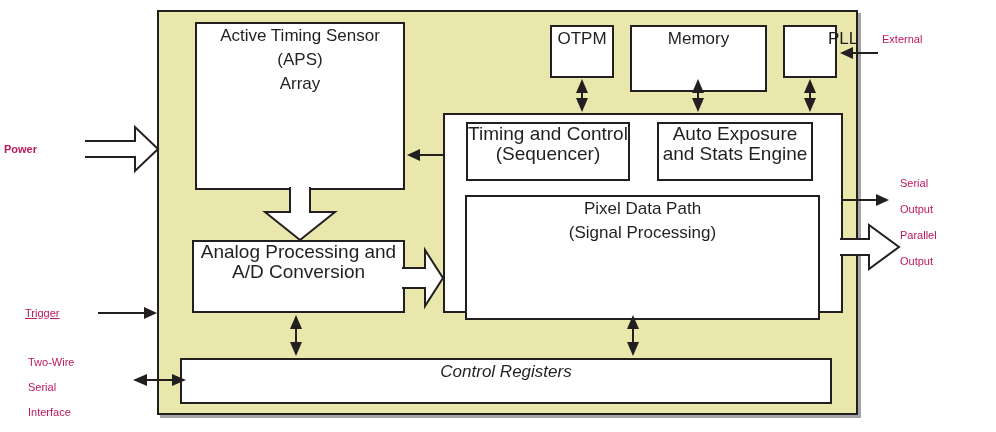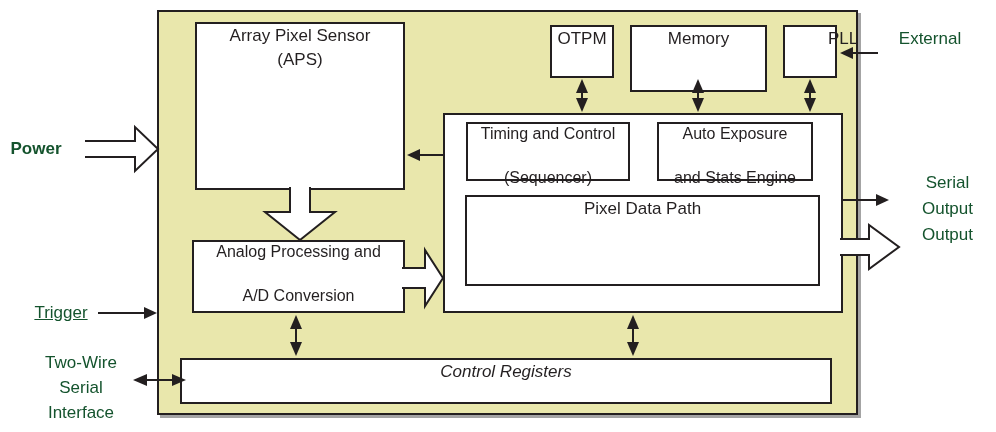--- a/index.html
+++ b/index.html
@@ -13,38 +13,39 @@
     box-shadow:3px 3px 0 rgba(90,90,90,.55);
     z-index:1;
   }
   .box{
     position:absolute;background:#ffffff;border:2px solid #231f20;box-sizing:border-box;
     display:flex;flex-direction:column;align-items:center;justify-content:flex-start;
     text-align:center;z-index:2;
   }
   .box div{width:100%;}
   .lbl-lg{font-size:17px;line-height:24px;}
-  .lbl-md{font-size:16px;line-height:20px;gap:24px;}
+  .lbl-md{font-size:19px;line-height:20px;}
   .ext{
-    position:absolute;z-index:2;text-align:center;font-size:17px;line-height:26px;
-    color:#14532d;
+    position:absolute;z-index:2;text-align:left;font-size:11px;line-height:26px;
+    color:#be185d;
   }
   .ext div{width:100%;}
   svg.overlay{position:absolute;left:0;top:0;width:996px;height:432px;z-index:5;pointer-events:none;}
 </style>
 </head>
 <body>
 
 <div class="canvas">
 
   <div class="chip"></div>
 
   <div class="box lbl-lg" style="left:195px;top:22px;width:210px;height:168px;padding-bottom:14px;">
-    <div>Array Pixel Sensor</div>
+    <div>Active Timing Sensor</div>
     <div>(APS)</div>
+    <div>Array</div>
   </div>
 
   <div class="box lbl-lg" style="left:550px;top:25px;width:64px;height:53px;">
     <div>OTPM</div>
   </div>
 
   <div class="box lbl-lg" style="left:630px;top:25px;width:137px;height:67px;">
     <div>Memory</div>
   </div>
 
@@ -57,22 +58,23 @@
   <div class="box lbl-md" style="left:466px;top:122px;width:164px;height:59px;">
     <div>Timing and Control</div>
     <div>(Sequencer)</div>
   </div>
 
   <div class="box lbl-md" style="left:657px;top:122px;width:156px;height:59px;">
     <div>Auto Exposure</div>
     <div>and Stats Engine</div>
   </div>
 
-  <div class="box lbl-lg" style="left:465px;top:195px;width:355px;height:91px;">
+  <div class="box lbl-lg" style="left:465px;top:195px;width:355px;height:125px;">
     <div>Pixel Data Path</div>
+    <div>(Signal Processing)</div>
   </div>
 
   <div class="box lbl-md" style="left:192px;top:240px;width:213px;height:73px;">
     <div>Analog Processing and</div>
     <div>A/D Conversion</div>
   </div>
 
   <div class="box lbl-lg" style="left:180px;top:358px;width:652px;height:46px;font-style:italic;">
     <div>Control Registers</div>
   </div>
@@ -81,20 +83,21 @@
     <div>Power</div>
   </div>
 
   <div class="ext" style="left:882px;top:26px;width:96px;">
     <div>External</div>
   </div>
 
   <div class="ext" style="left:900px;top:170px;width:95px;">
     <div>Serial</div>
     <div>Output</div>
+    <div>Parallel</div>
     <div>Output</div>
   </div>
 
   <div class="ext" style="left:25px;top:300px;width:72px;text-decoration:underline;">
     <div>Trigger</div>
   </div>
 
   <div class="ext" style="left:28px;top:350px;width:106px;line-height:25px;">
     <div>Two-Wire</div>
     <div>Serial</div>

